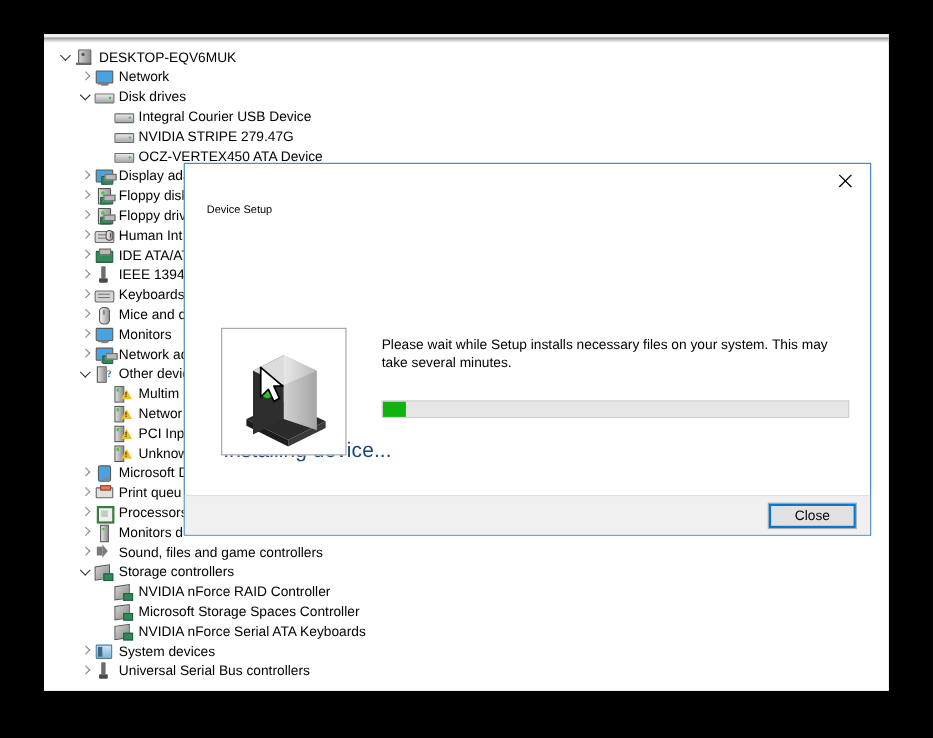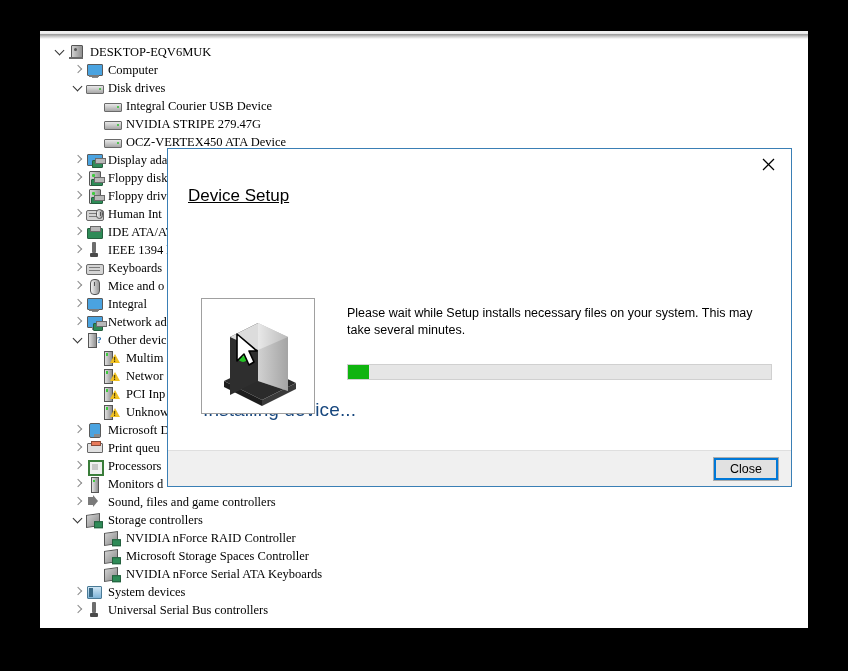--- a/index.html
+++ b/index.html
@@ -83,21 +83,21 @@
   }
   .twisty.none::before { content: none; }
 
   .ticon {
     width: 16px;
     min-width: 16px;
     height: 16px;
     margin-right: 6px;
     position: relative;
   }
-  .tlabel { padding-right: 4px; font-family: Liberation Serif, serif; }
+  .tlabel { padding-right: 4px; }
 
   
   .ic-monitor { position:absolute; left:1px; top:2px; width:14px; height:10px;
       background:#4aa3e0; border:1px solid #5a5a5a; border-radius:1px; }
   .ic-monitor::after { content:""; position:absolute; left:4px; top:10px; width:6px; height:3px;
       background:#8a8a8a; }
   .ic-stand { position:absolute; left:3px; top:13px; width:10px; height:2px; background:#7a7a7a; }
 
   .ic-disk { position:absolute; left:0px; top:5px; width:16px; height:7px;
       background: linear-gradient(to bottom,#e8e8e8,#a8a8a8); border:1px solid #6a6a6a; border-radius:1px; }
@@ -206,23 +206,22 @@
     display: flex; align-items: center; justify-content: center;
     color: #000000;
     font-size: 13px;
   }
   .dlg-close svg { display: block; }
 
   .dlg-apptitle {
     position: absolute;
     left: 20px;
     top: 37px;
-    font-size: 17px;
+    font-size: 10px;
     color: #000000;
-    text-decoration: underline;
   }
 
   .dlg-heading {
     position: absolute;
     left: 35px;
     top: 250px;
     font-size: 19px;
     color: #17477e;
     letter-spacing: 0.1px;
   }
@@ -281,21 +280,21 @@
     width: 100%;
     height: 36px;
     background: #f0f0f0;
     border-top: 1px solid #dfdfdf;
     box-sizing: border-box;
   }
   .btn-close {
     position: absolute;
     right: 12px;
     top: 6px;
-    width: 66px;
+    width: 81px;
     height: 24px;
     background: #e1e1e1;
     border: 1px solid #adadad;
     outline: 2px solid #0078d7;
     outline-offset: -3px;
     box-sizing: border-box;
     font-size: 12.5px;
     color: #000000;
     display: flex;
     align-items: center;
@@ -321,21 +320,21 @@
           </span>
           <span class="tlabel">DESKTOP-EQV6MUK</span>
         </div>
         <div class="tree-row">
           <span style="display: inline-block; width: 30px; min-width: 30px;"></span>
           <span class="twisty collapsed"></span>
           <span class="ticon">
             <span class="ic-monitor"></span>
             <span class="ic-stand"></span>
           </span>
-          <span class="tlabel">Computer</span>
+          <span class="tlabel">Network</span>
         </div>
         <div class="tree-row">
           <span style="display: inline-block; width: 30px; min-width: 30px;"></span>
           <span class="twisty expanded"></span>
           <span class="ticon">
             <span class="ic-disk"></span>
           </span>
           <span class="tlabel">Disk drives</span>
         </div>
         <div class="tree-row">
@@ -430,21 +429,21 @@
           </span>
           <span class="tlabel">Mice and o</span>
         </div>
         <div class="tree-row">
           <span style="display: inline-block; width: 30px; min-width: 30px;"></span>
           <span class="twisty collapsed"></span>
           <span class="ticon">
             <span class="ic-monitor"></span>
             <span class="ic-stand"></span>
           </span>
-          <span class="tlabel">Integral</span>
+          <span class="tlabel">Monitors</span>
         </div>
         <div class="tree-row">
           <span style="display: inline-block; width: 30px; min-width: 30px;"></span>
           <span class="twisty collapsed"></span>
           <span class="ticon">
             <span class="ic-monitor"></span>
             <span class="ic-card" style="left:7px;top:9px;width:8px;height:6px;"></span>
           </span>
           <span class="tlabel">Network ad</span>
         </div>

